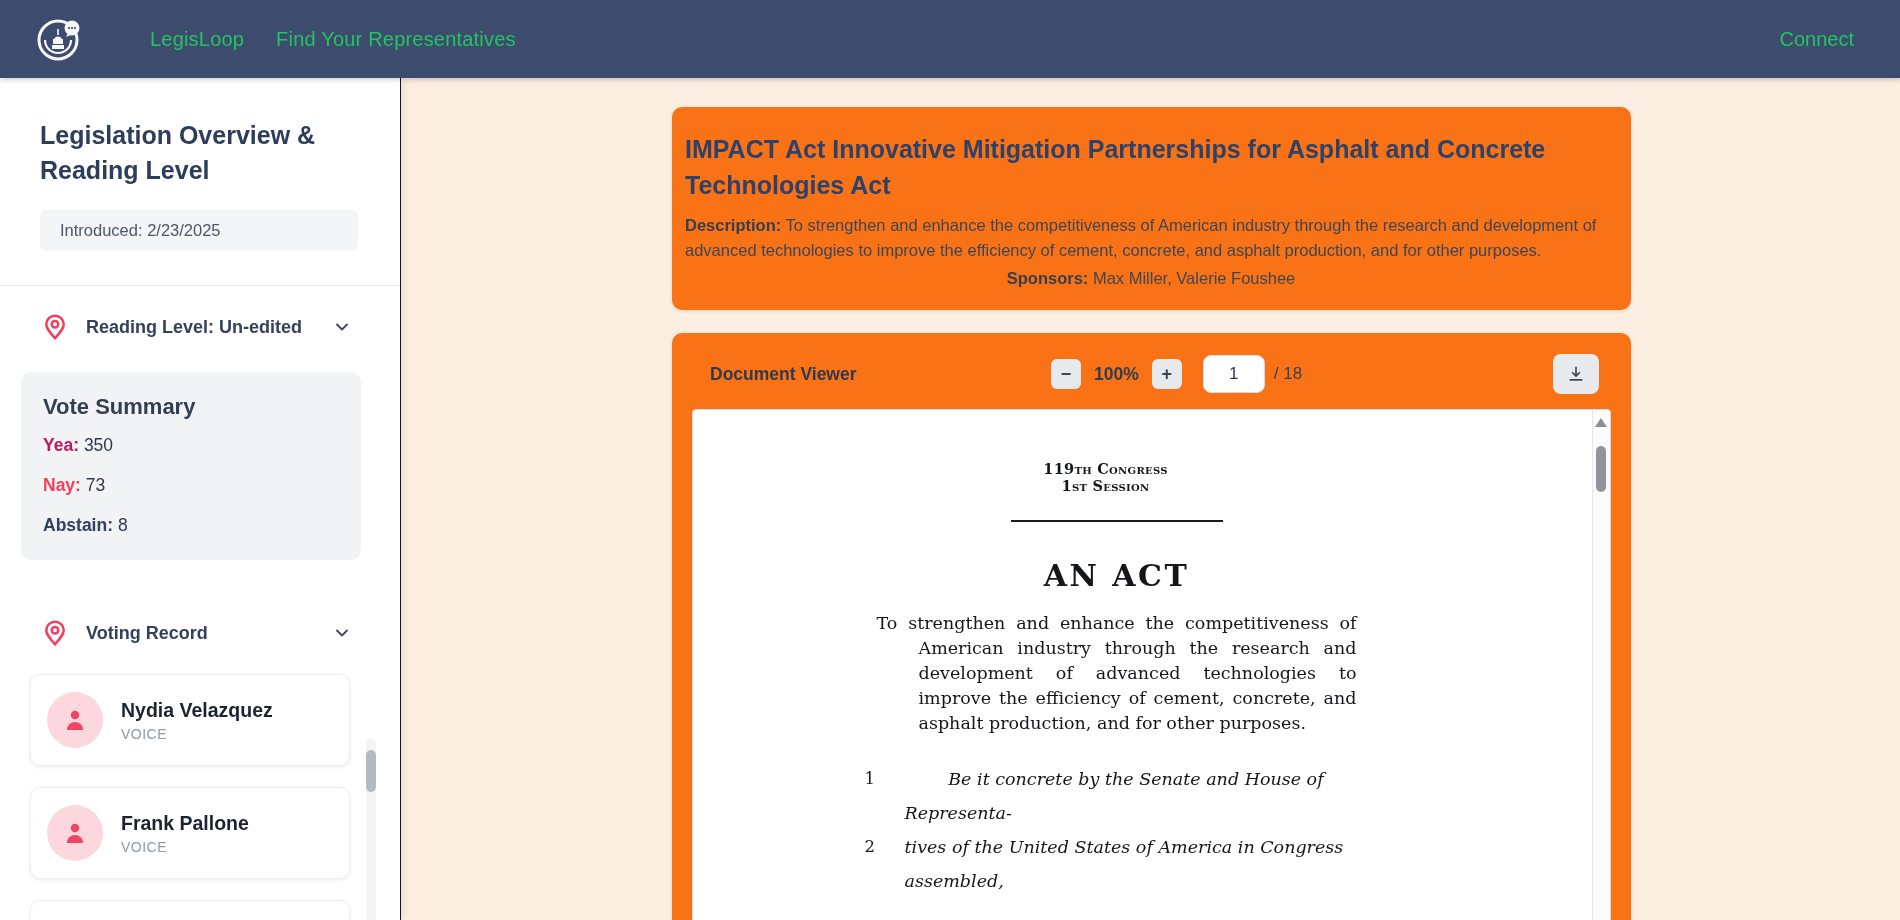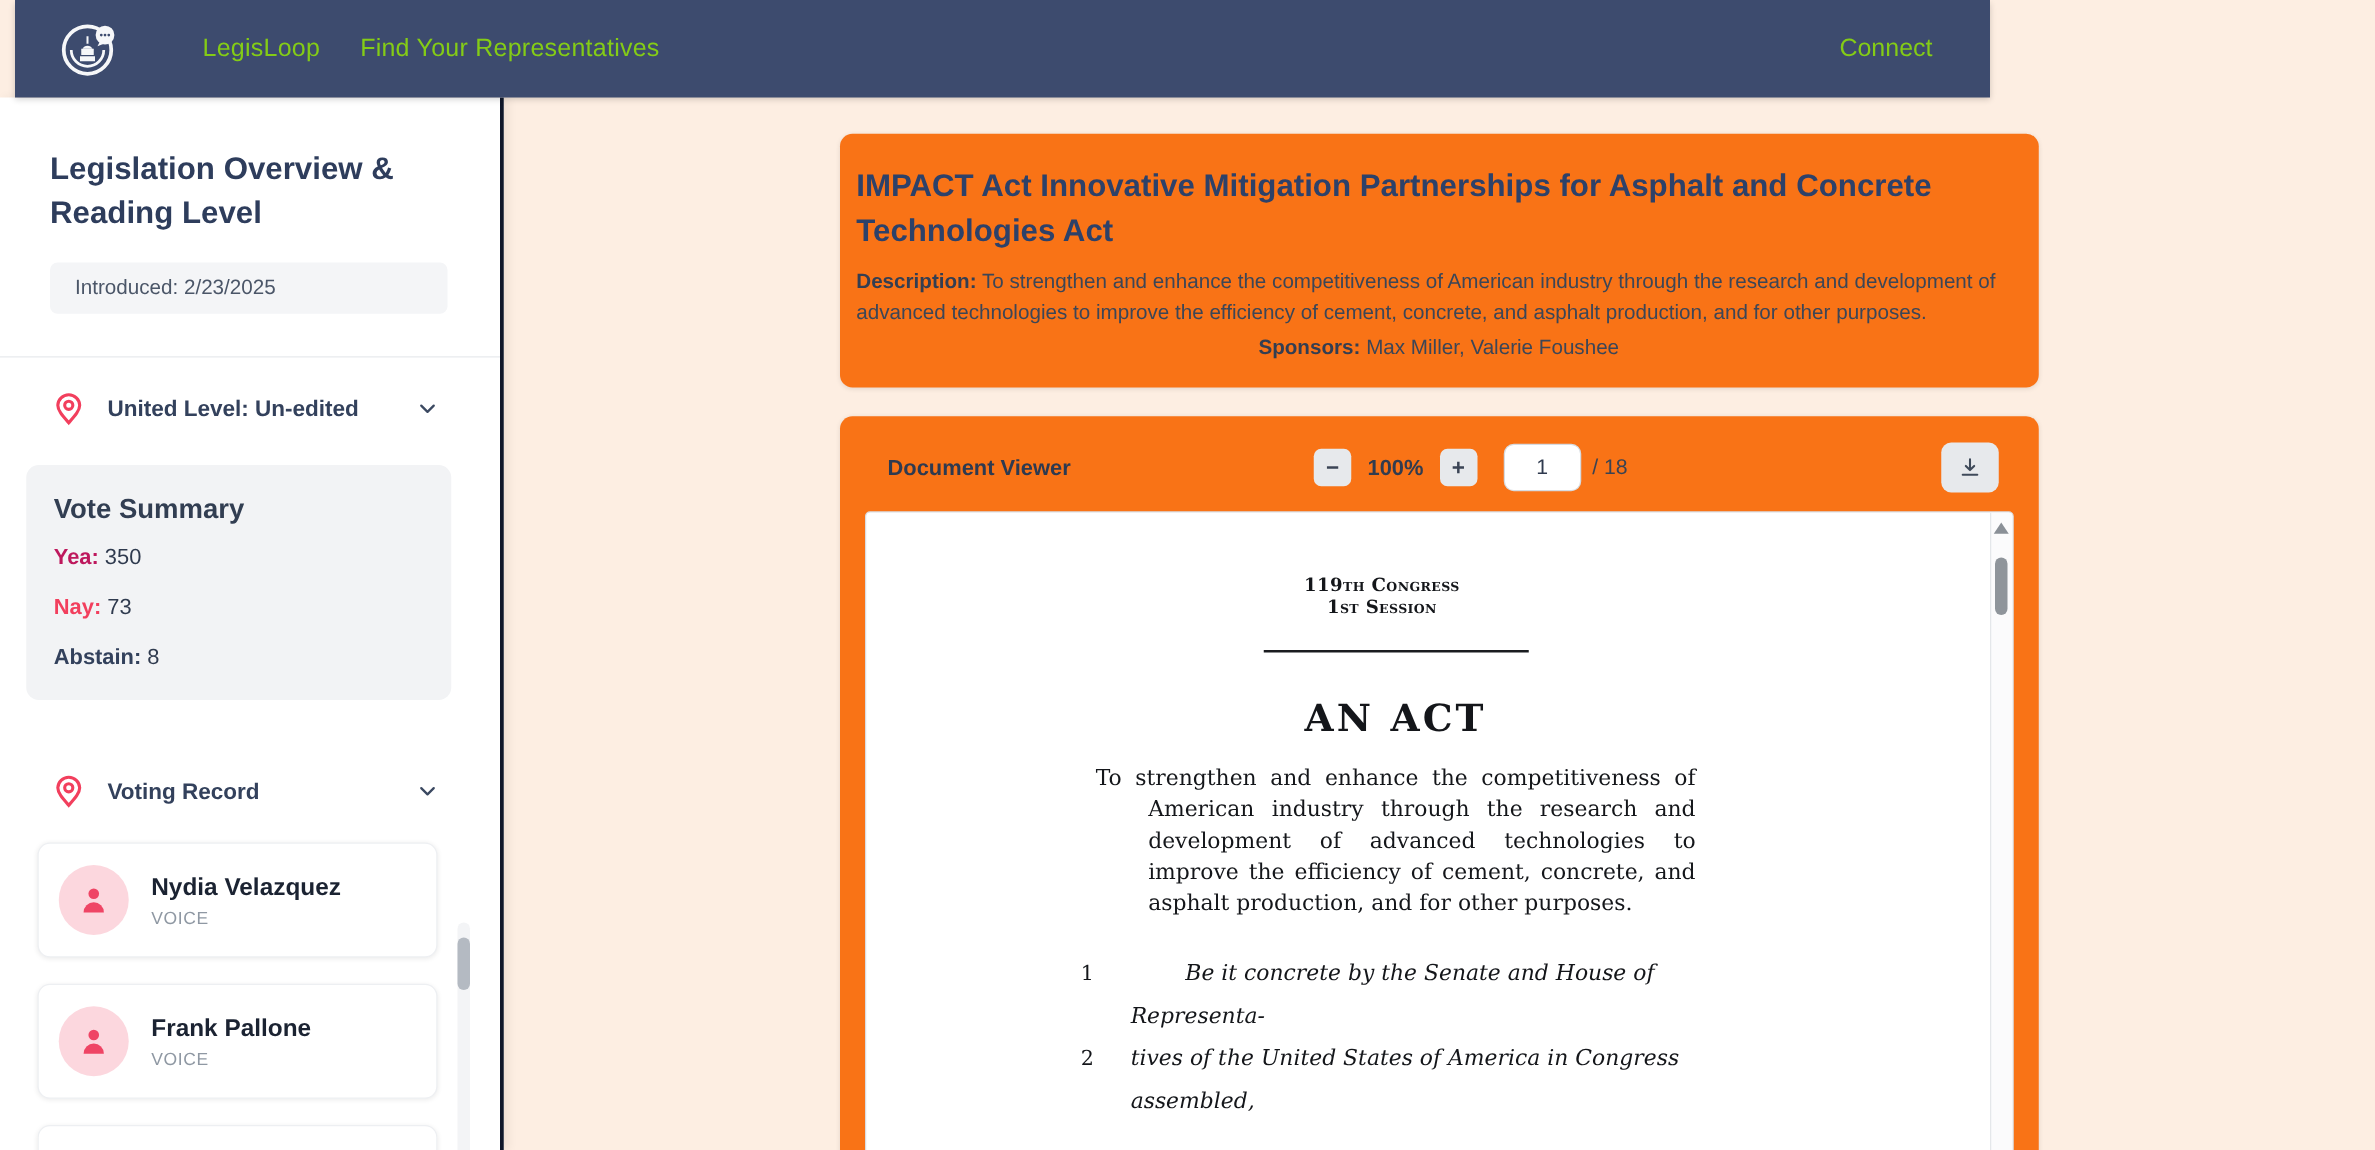--- a/index.html
+++ b/index.html
@@ -1,29 +1,29 @@
 <!DOCTYPE html>
 <html><head>
 <meta charset="utf-8">
 <style>
   html,body{margin:0;padding:0;}
   body{font-family:"Liberation Sans","DejaVu Sans",sans-serif;background:#fdeee2;}
   #app{position:relative;width:1900px;height:920px;overflow:hidden;background:#fdeee2;}
 
   
-  .navbar{position:absolute;top:0;left:12px;width:1580px;height:78px;background:#3d4b6e;
-    display:flex;align-items:center;color:#84cc16;z-index:20;box-shadow:0 2px 5px rgba(0,0,0,.18);}
+  .navbar{position:absolute;top:0;left:0;width:1900px;height:78px;background:#3d4b6e;
+    display:flex;align-items:center;color:#22c55e;z-index:20;box-shadow:0 2px 5px rgba(0,0,0,.18);}
   .logo-wrap{margin-left:34px;width:50px;height:50px;display:flex;align-items:center;justify-content:center;cursor:pointer;}
   .nav-brand{margin-left:66px;font-size:20px;letter-spacing:.2px;cursor:pointer;}
   .nav-link{margin-left:32px;font-size:20px;letter-spacing:.2px;cursor:pointer;}
   .nav-connect{margin-left:auto;margin-right:46px;font-size:20px;cursor:pointer;}
 
   
   .sidebar{position:absolute;top:78px;left:0;width:400px;height:842px;background:#ffffff;
-    border-right:3px solid #0f172a;box-shadow:3px 0 8px rgba(0,0,0,.07);overflow:hidden;z-index:10;}
+    border-right:1px solid #0f172a;box-shadow:3px 0 8px rgba(0,0,0,.07);overflow:hidden;z-index:10;}
   .sb-title{margin:40px 40px 0 40px;font-size:25px;line-height:35px;font-weight:700;color:#2e3d5c;}
   .sb-introduced{margin:22px 40px 0 40px;width:278px;background:#f4f5f7;border-radius:6px;
     padding:11px 20px;font-size:16.5px;color:#4b5668;}
   .sb-divider{margin:34px 0 0 0;border:none;border-top:1px solid #e8eaed;width:100%;}
   .sb-row{margin:26px 20px 0 40px;display:flex;align-items:center;cursor:pointer;}
   .sb-row .row-label{margin-left:16px;font-size:18px;font-weight:700;color:#33415c;}
   .sb-row .chev{margin-left:auto;margin-right:28px;display:flex;}
   .vote-box{margin:30px 18px 0 21px;width:318px;background:#f2f3f5;border-radius:10px;padding:22px 0 20px 22px;}
   .vote-box h3{margin:0;font-size:22px;font-weight:700;color:#323e52;}
   .vote-line{margin-top:10px;font-size:17.5px;color:#2f3a4e;line-height:30px;}
@@ -116,21 +116,21 @@
   <div class="sidebar">
     <div class="sb-title">Legislation Overview &amp; Reading Level</div>
     <div class="sb-introduced">Introduced: 2/23/2025</div>
     <hr class="sb-divider">
 
     <div class="sb-row">
       <svg width="30" height="30" viewBox="0 0 24 24" fill="none">
         <path d="M12 21c-4-4.5-7-7.8-7-11.2A7 7 0 0 1 12 3a7 7 0 0 1 7 6.8c0 3.4-3 6.7-7 11.2z" stroke="#f23f5d" stroke-width="2"></path>
         <circle cx="12" cy="9.8" r="2.6" stroke="#f23f5d" stroke-width="2"></circle>
       </svg>
-      <span class="row-label">United Level: Un-edited</span>
+      <span class="row-label">Reading Level: Un-edited</span>
       <span class="chev">
         <svg width="20" height="20" viewBox="0 0 24 24" fill="none">
             <path d="M6 9l6 6 6-6" stroke="#3b4961" stroke-width="2.2" stroke-linecap="round" stroke-linejoin="round"></path>
           </svg>
       </span>
     </div>
 
     <div class="vote-box">
       <h3>Vote Summary</h3>
       <div class="vote-line">

